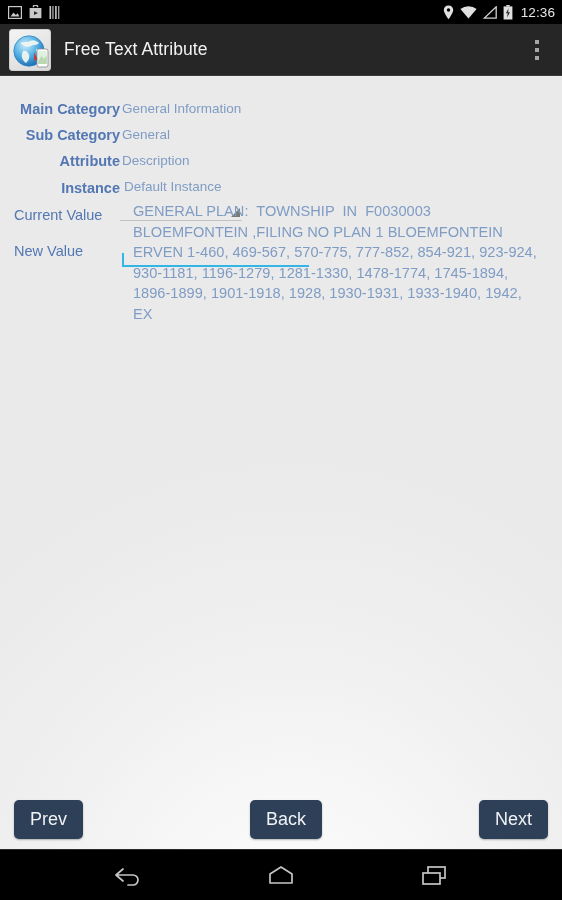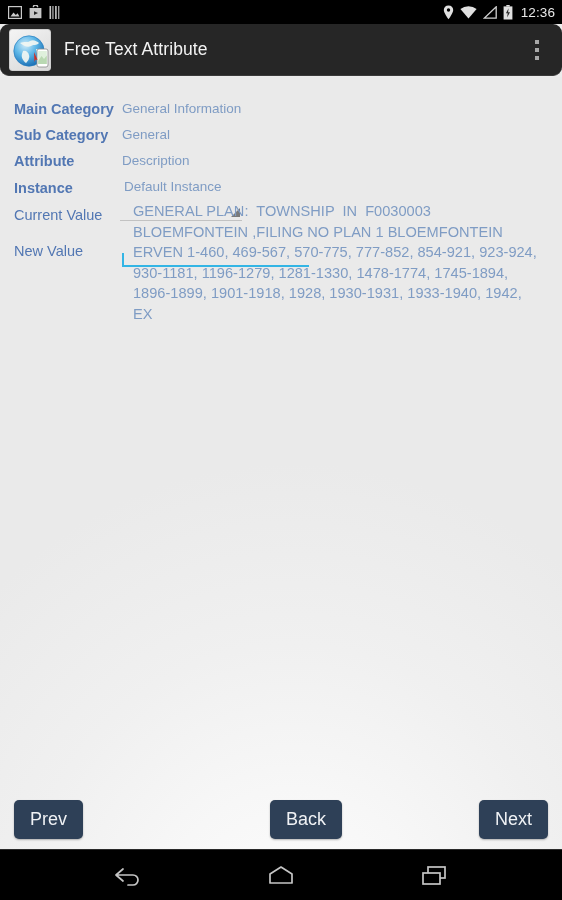--- a/index.html
+++ b/index.html
@@ -22,21 +22,20 @@
   .sb-left { display:flex; align-items:center; gap:7px; }
   .sb-right { margin-left:auto; display:flex; align-items:center; gap:6px; }
   .sb-clock { color:#e8e8e8; font-size:13.5px; letter-spacing:0.1px; margin-left:2px; }
   .sb-ico { display:block; }
 
   
   .actionbar {
     position:absolute; top:24px; left:0; width:562px; height:52px;
     background:#262626; display:flex; align-items:center; padding:0 10px 0 9px;
     border-bottom:1px solid #3a3a3a;
-    border-radius:9px;
   }
   .app-icon {
     width:42px; height:42px; border-radius:3px;
     background:linear-gradient(150deg,#f4f4f4,#d8d8d8);
     border:1px solid #cfcfcf; position:relative; overflow:hidden; flex:none;
   }
   .app-title {
     color:#f2f2f2; font-size:17.5px; margin-left:13px; font-weight:400;
     letter-spacing:0.1px; white-space:nowrap;
   }
@@ -47,21 +46,21 @@
   .overflow i { display:block; width:4px; height:4px; background:#a8a8a8; }
 
   
   .content {
     position:absolute; top:77px; left:0; width:562px; height:772px;
     background:
       radial-gradient(ellipse 78% 62% at 52% 112%, #fdfdfd 0%, #f7f7f7 32%, #f0f0f0 62%, #eaeaea 100%);
   }
 
   .form { position:absolute; top:19px; left:0; width:562px; }
-  .row { display:flex; align-items:flex-start; min-height:26px; }
+  .row { display:flex; align-items:flex-start; min-height:26px;text-align:right; }
   .lbl {
     width:120px; flex:none; padding-left:14px;
     color:#5277b3; font-weight:bold; font-size:14.5px; line-height:26px;
     white-space:nowrap;
   }
   .val {
     color:#7f9cc4; font-size:13.5px; line-height:26px; padding-left:2px;
   }
 
   
@@ -100,21 +99,21 @@
     position:absolute; left:0; top:719px; width:562px; height:48px;
   }
   .btn {
     position:absolute; background:#2e4057; color:#f0f2f5;
     border-radius:5px; font-size:18px; line-height:1;
     padding:10px 16px 11px; cursor:pointer; border:none;
     box-shadow:0 1px 2px rgba(0,0,0,0.28);
     font-family:"Liberation Sans", sans-serif;
   }
   .btn-prev { left:14px; top:4px; }
-  .btn-back { left:250px; top:4px;margin-left:20px; }
+  .btn-back { left:250px; top:4px; }
   .btn-next { right:14px; top:4px; }
 
   
   .navbar {
     position:absolute; bottom:0; left:0; width:562px; height:51px;
     background:#000; border-top:1px solid #2a2a2a;
     display:flex; align-items:center; justify-content:center; gap:105px;
   }
   .navbtn { width:48px; height:40px; display:flex; align-items:center; justify-content:center; cursor:pointer; }
 </style>

